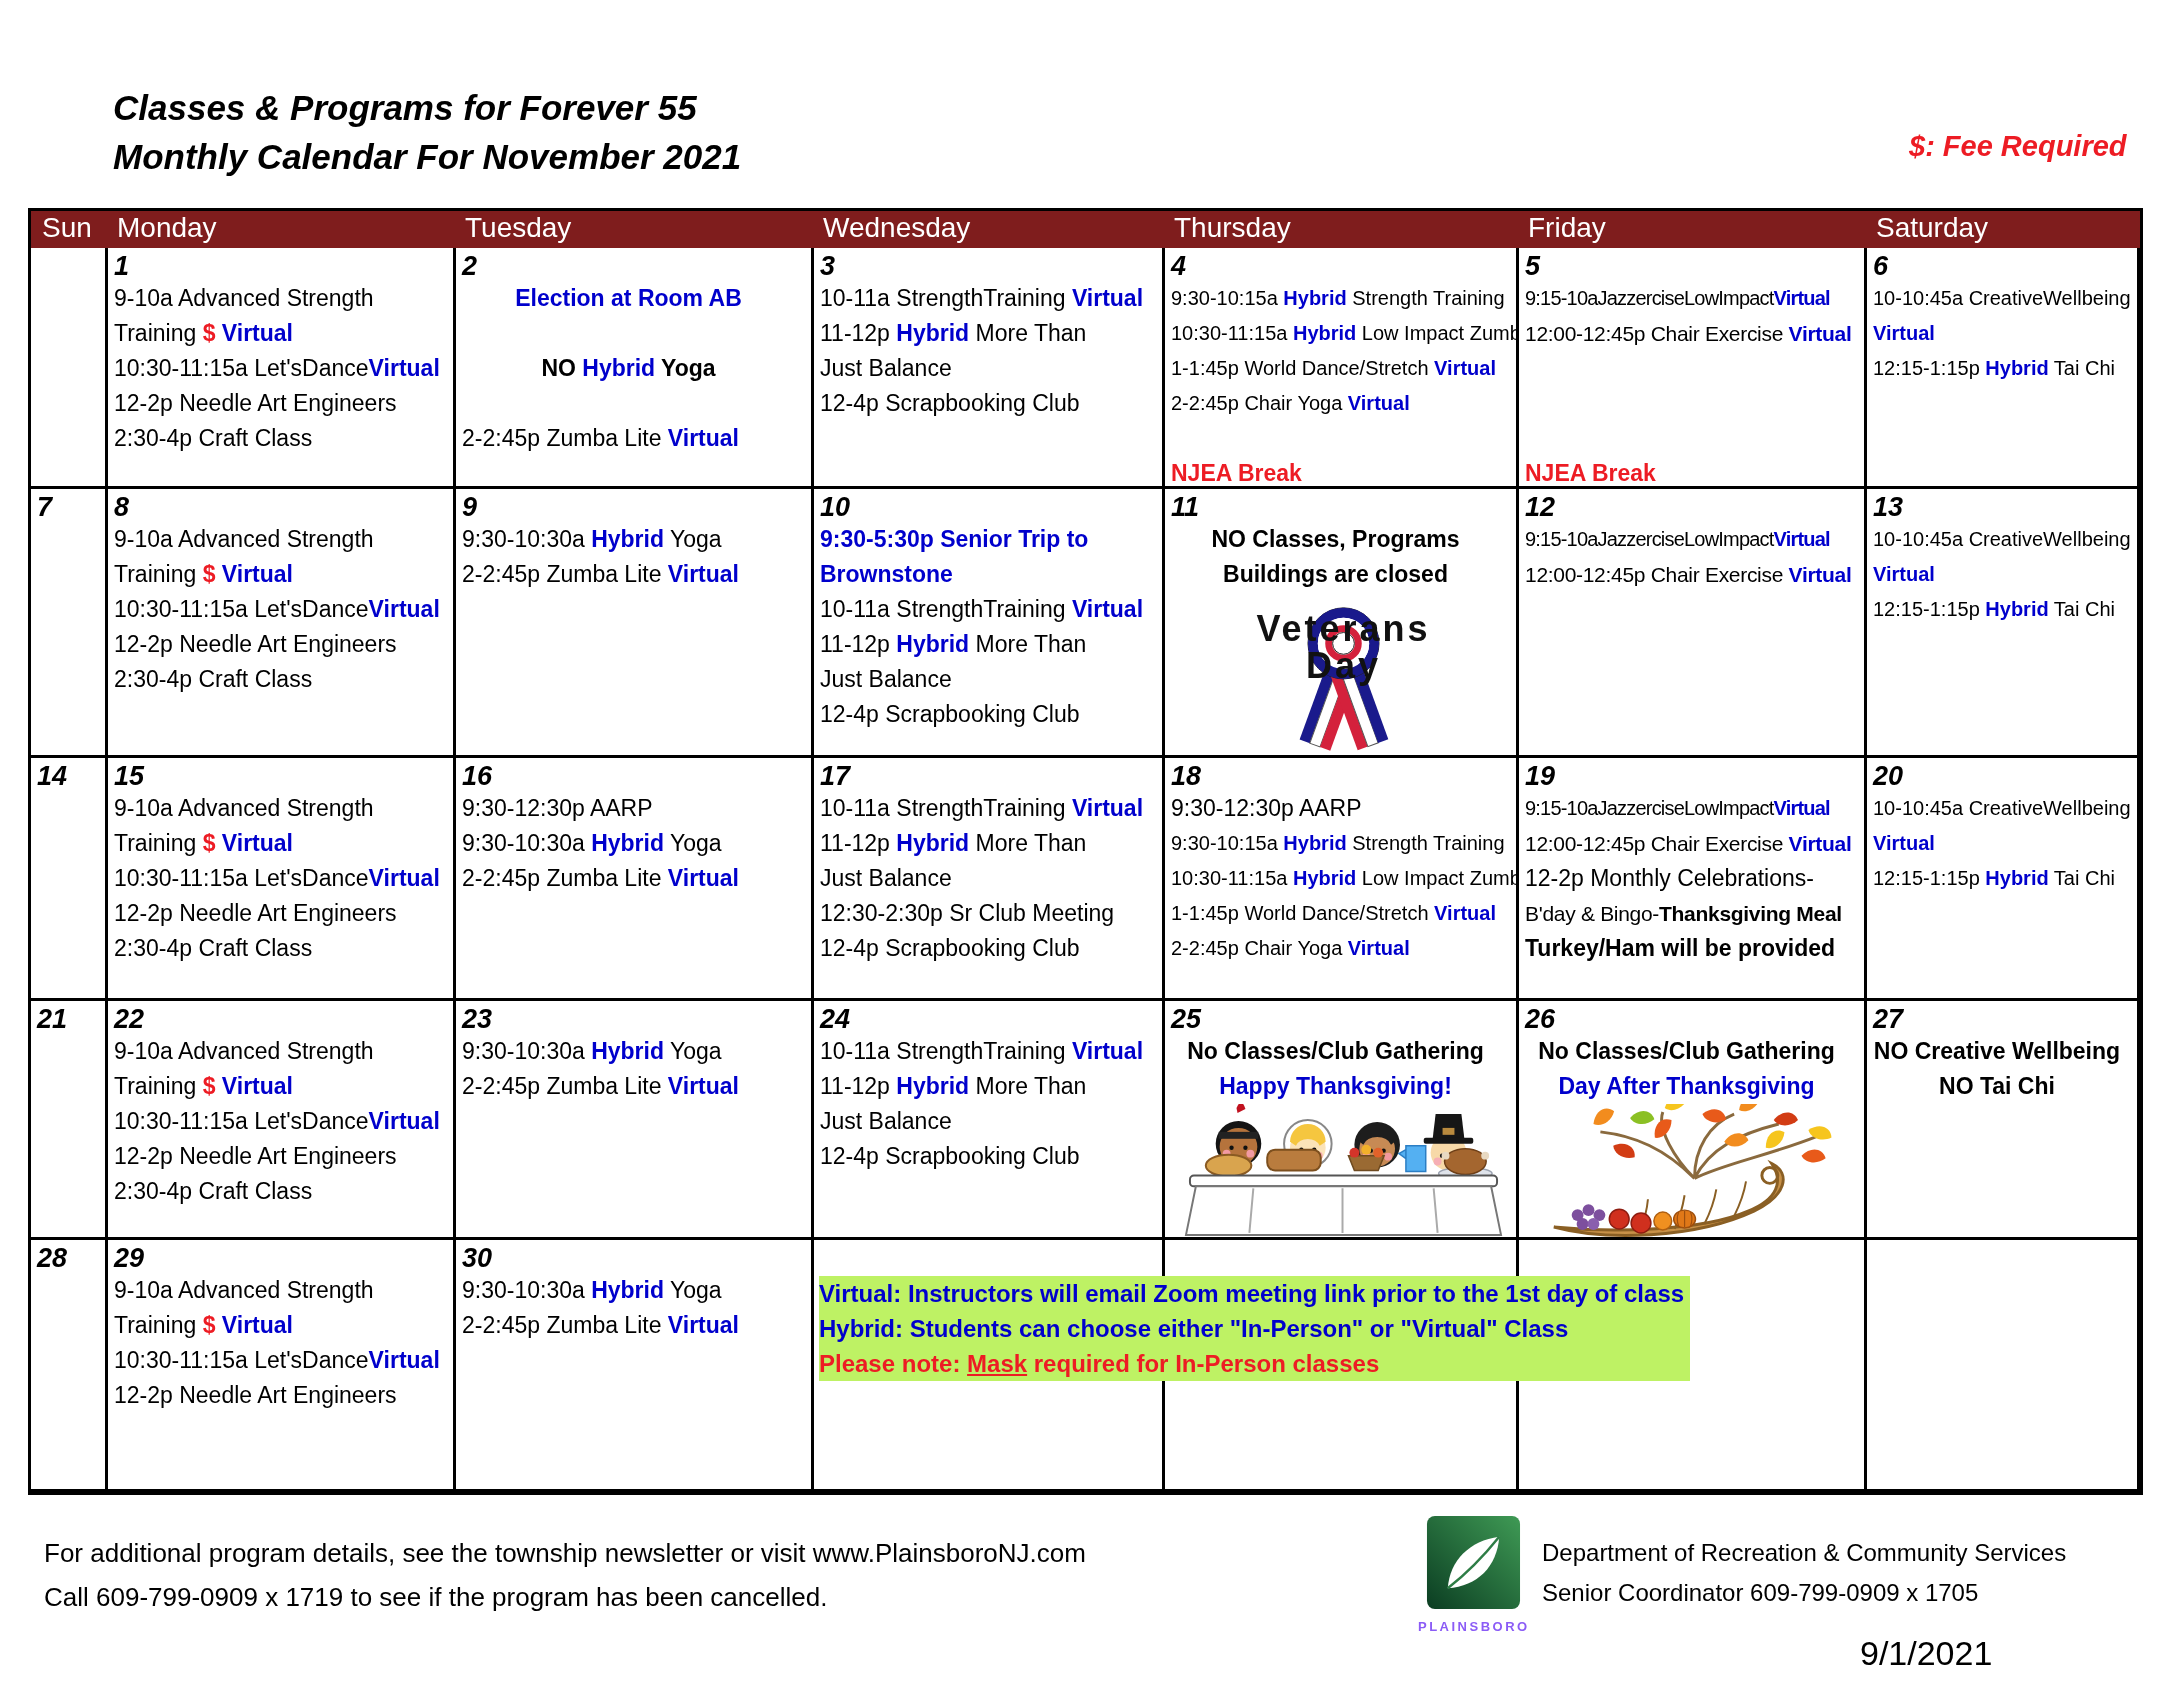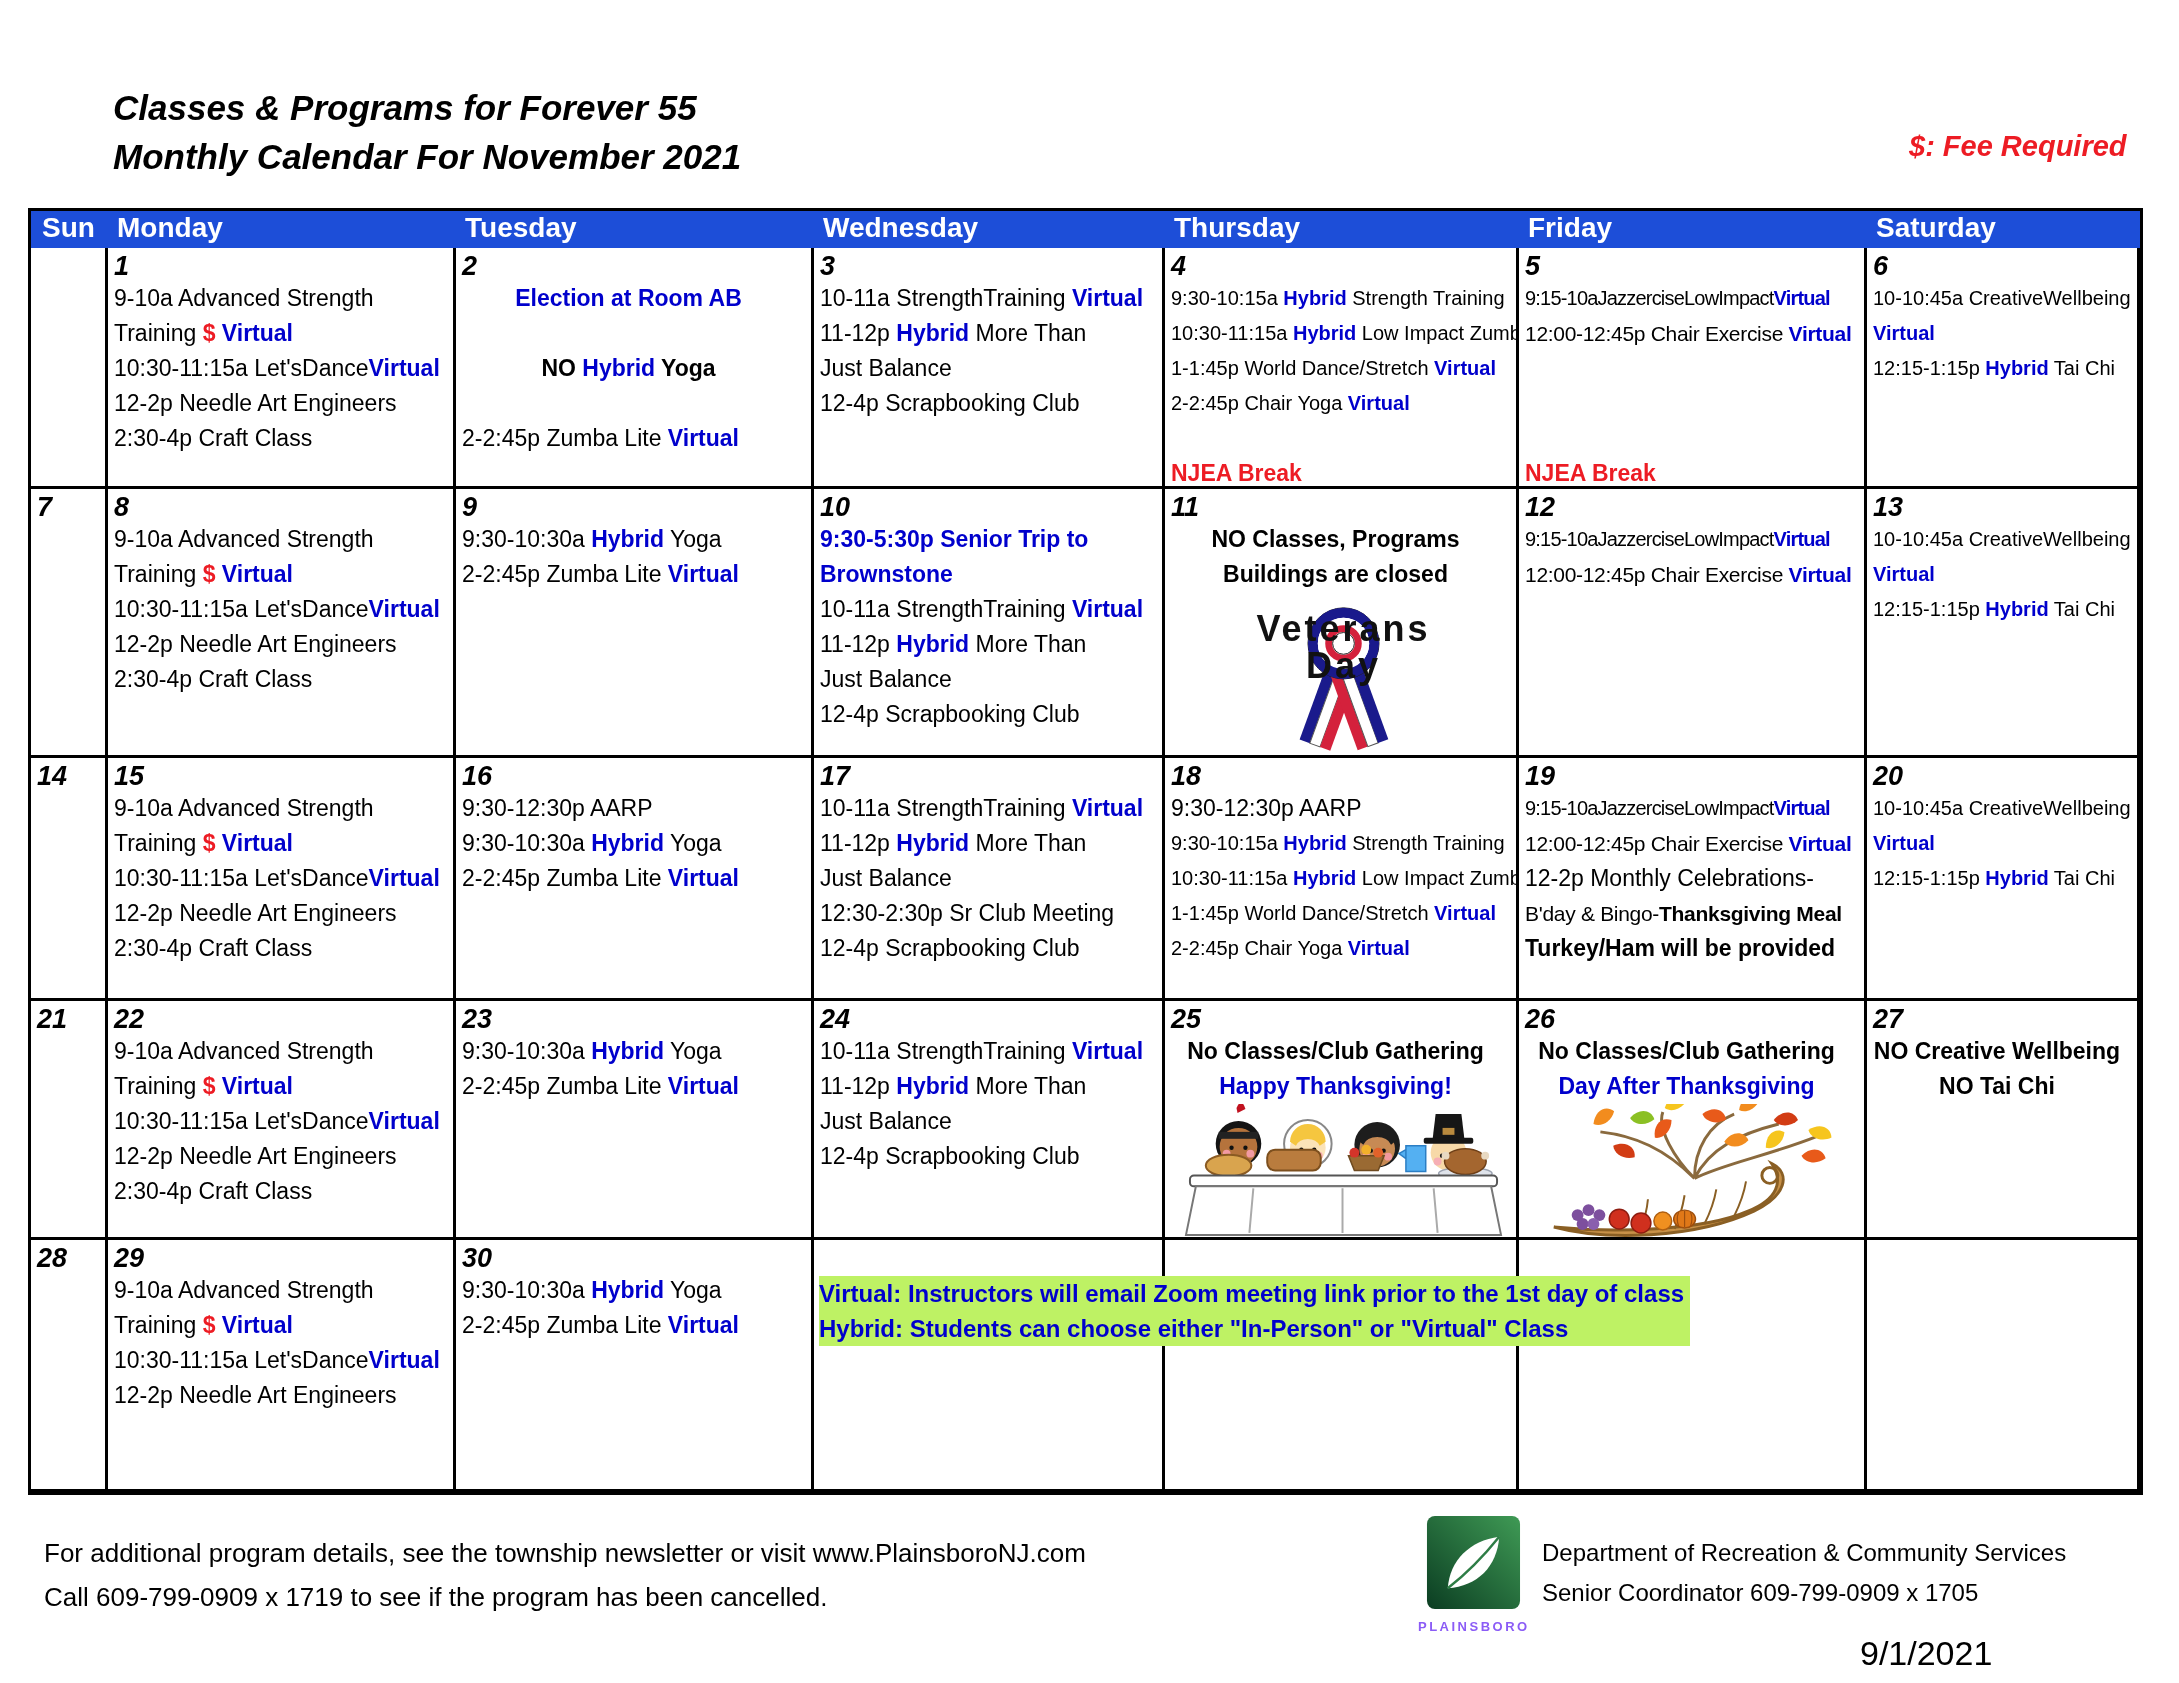--- a/index.html
+++ b/index.html
@@ -23,21 +23,21 @@
 
   .cal {
     position:absolute; left:28px; top:208px;
     display:grid;
     grid-template-columns:77px 348px 358px 351px 354px 348px 273px;
     grid-template-rows:37px 241px 269px 243px 239px 252px;
     border:3px solid #000;
     background:#fff;
   }
   .hcell {
-    background:#1d4ed8; color:#fff; font-size:28px; font-weight:bold;
+    background:#7f1d1d; color:#fff; font-size:28px; font-weight:normal;
     padding:1px 0 0 9px; white-space:nowrap; overflow:hidden;
   }
   .hcell.sun { padding-left:11px; }
   .cell {
     background:#fff; border-right:3px solid #000; border-bottom:3px solid #000;
     padding:3px 0 0 6px; position:relative; overflow:visible;
   }
   .dnum { font-size:27px; font-weight:bold; font-style:italic; line-height:30px; }
   .ln { font-size:23px; line-height:35px; white-space:nowrap; }
   .ln.c { text-align:center; padding-right:16px; }
@@ -396,20 +396,21 @@
     </div>
     <div class="cell">
       <div class="dnum">30</div>
       <div class="ln"><span>9:30-10:30a </span><span class="seg-blue">Hybrid</span><span> Yoga</span></div>
       <div class="ln"><span>2-2:45p Zumba Lite </span><span class="seg-blue">Virtual</span></div>
     </div>
     <div class="cell notes-cell">
       <div class="notes">
         <div class="ln"><span class="seg-blue">Virtual: Instructors will email Zoom meeting link prior to the 1st day of class</span></div>
         <div class="ln"><span class="seg-blue">Hybrid: Students can choose either "In-Person" or "Virtual" Class</span></div>
+        <div class="ln"><span class="seg-red">Please note: </span><span class="seg-redu">Mask</span><span class="seg-red"> required for In-Person classes</span></div>
       </div>
     </div>
     <div class="cell"></div>
     <div class="cell"></div>
     <div class="cell"></div>
   </div>
 
 <div class="footer-left">
   <div>For additional program details, see the township newsletter or visit www.PlainsboroNJ.com</div>
   <div>Call 609-799-0909 x 1719 to see if the program has been cancelled.</div>

